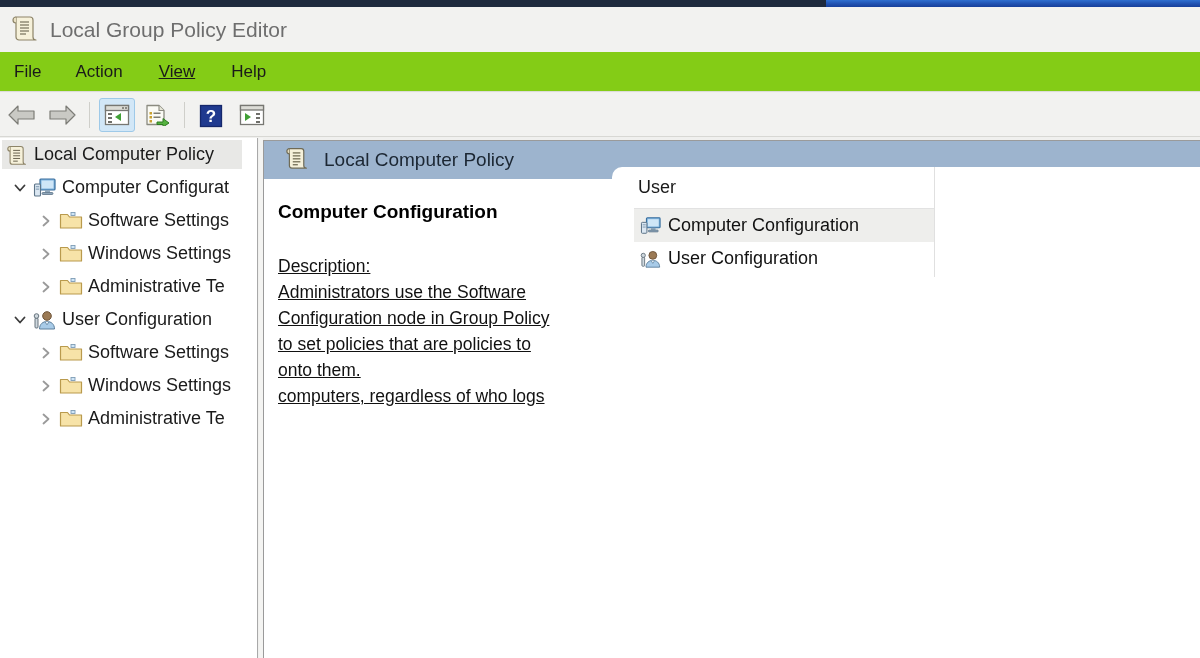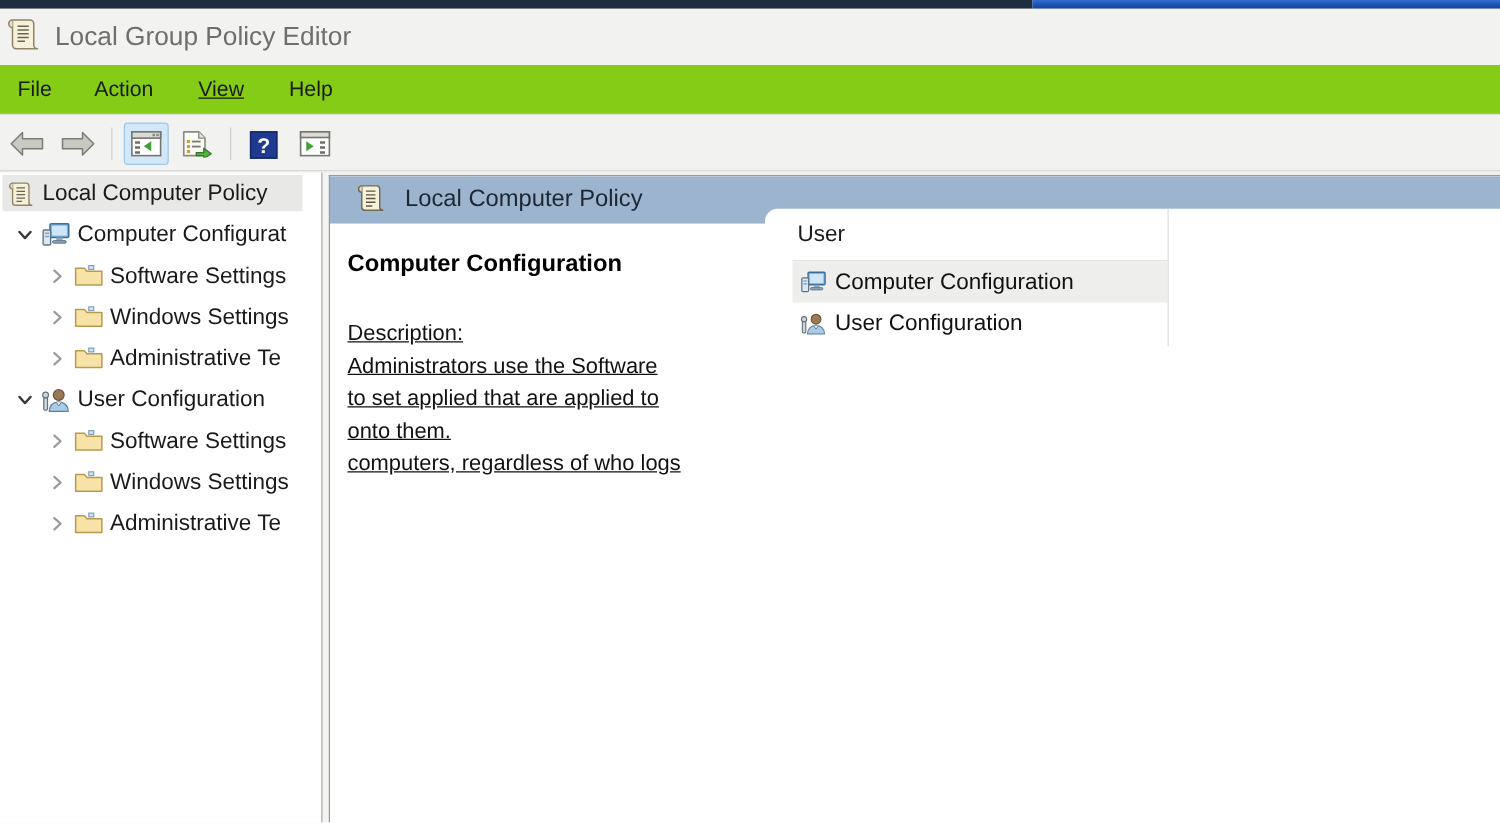--- a/index.html
+++ b/index.html
@@ -20,21 +20,21 @@
   
   .top-strip { position: absolute; top: 0; left: 0; width: 1200px; height: 7px; }
   .top-strip .seg-dark  { position: absolute; top: 0; left: 0;     width: 826px; height: 7px; background: #1f2b3e; }
   .top-strip .seg-blue  { position: absolute; top: 0; left: 826px; width: 374px; height: 7px;
                           background: linear-gradient(to bottom, #2f6fd0 0%, #1f4fae 60%, #17409b 100%); }
 
   
   .titlebar {
     position: absolute; top: 7px; left: 0; width: 1200px; height: 45px;
     background: #f2f2f0;
-    display: flex; align-items: center; padding-left: 6px;
+    display: flex; align-items: center; padding-left: 12px;
   }
   .title-text {
     font-size: 21px; color: #6e6e6e; margin-left: 12px;
     font-family: "Liberation Sans", sans-serif; white-space: nowrap;
   }
 
   
   .menubar {
     position: absolute; top: 52px; left: 0; width: 1200px; height: 40px;
     background: #84cc16;
@@ -435,21 +435,22 @@
 
     <div class="pane-notch"></div>
 
     <div class="pane-body">
 
       <div class="detail-col">
         <div class="detail-title">Computer Configuration</div>
         <div class="detail-desc">
           <span class="dl">Description:</span>
           <span class="dl">Administrators use the Software</span>
-          <span class="dl">to set applied that are applied to</span>
+          <span class="dl">Configuration node in Group Policy</span>
+          <span class="dl">to set policies that are policies to</span>
           <span class="dl">onto them.</span>
           <span class="dl">computers, regardless of who logs</span>
         </div>
       </div>
 
       <div class="list-col">
         <div class="col-header">
           <span>User</span>
         </div>
 

